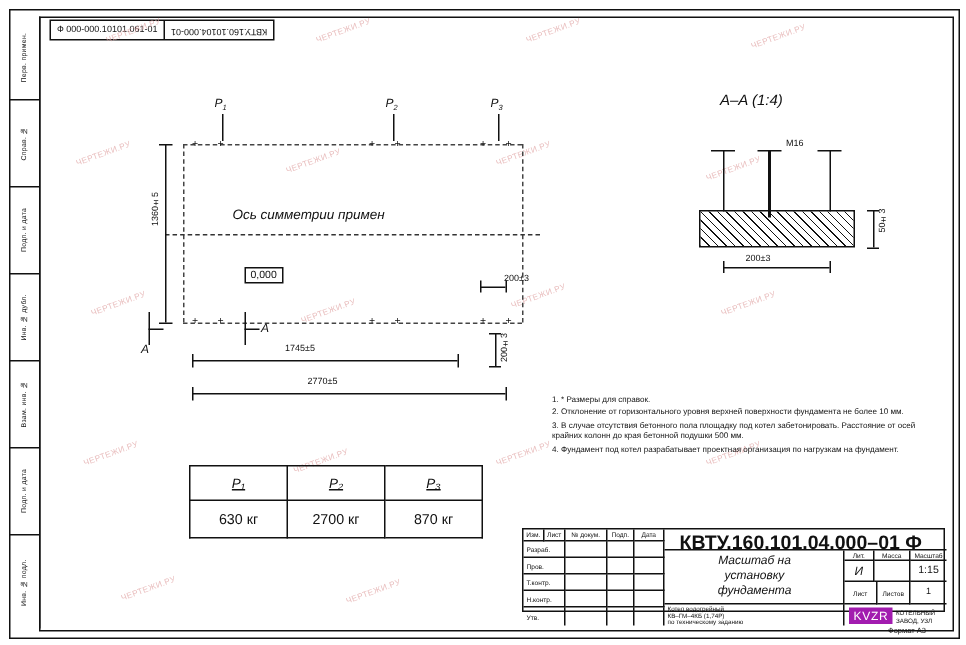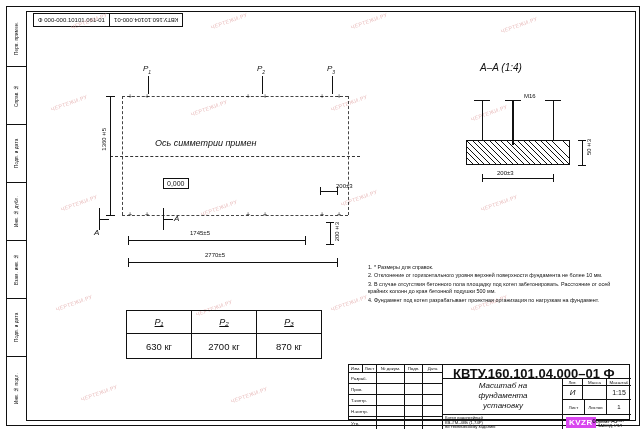--- a/index.html
+++ b/index.html
@@ -44,30 +44,30 @@
   .notes{position:absolute;font-size:5.4px;color:#111;line-height:7.4px;width:258px;}
   .notes p{margin:0 0 1px 0;}
 
   
   .ltable{position:absolute;border-collapse:collapse;}
   .ltable td{border:1px solid #111;text-align:center;font-size:9px;font-style:italic;color:#111;}
   .ltable td.h{height:20px;width:62px;text-decoration:underline;}
   .ltable td.v{height:22px;width:62px;font-size:9.5px;font-style:normal;}
 
   
-  .stamp{position:absolute;left:348px;top:352px;width:282px;height:56px;border:1.4px solid #111;box-sizing:border-box;margin-top:12px;}
+  .stamp{position:absolute;left:348px;top:352px;width:282px;height:56px;border:1.4px solid #111;box-sizing:border-box;}
   .stamp .c{position:absolute;box-sizing:border-box;border-right:1px solid #111;border-bottom:1px solid #111;font-size:4.4px;color:#111;}
   .stamp .noR{border-right:none;}
   .stamp .noB{border-bottom:none;}
   .stamp .ctr{display:flex;align-items:center;justify-content:center;text-align:center;}
   .stamp .lft{display:flex;align-items:center;padding-left:2px;}
   .bigcode{position:absolute;font-size:13px;font-weight:bold;color:#111;white-space:nowrap;}
   .namecell{position:absolute;text-align:center;font-size:8px;font-style:italic;color:#111;line-height:10px;}
   .kvzr{position:absolute;display:flex;align-items:center;gap:2px;}
-  .kvzr .mark{background:#d946ef;color:#fff;font-size:8px;font-weight:bold;padding:1px 3px;letter-spacing:.5px;}
+  .kvzr .mark{background:#a21caf;color:#fff;font-size:8px;font-weight:normal;padding:1px 3px;letter-spacing:.5px;}
   .kvzr .sub{font-size:4.2px;color:#111;line-height:5px;}
   .fmt{position:absolute;font-size:5px;color:#111;}
 
   
   .hatch{
     position:absolute;
     background:repeating-linear-gradient(45deg,#111 0 0.6px,transparent .6px 4px);
     border:1px solid #111;box-sizing:border-box;
   }
 </style>
@@ -270,22 +270,22 @@
     <div class="c noB" style="left:28px;top:52px;width:28px;height:12px;"></div>
     <div class="c noB" style="left:56px;top:52px;width:18px;height:12px;"></div>
     <div class="c noB" style="left:74px;top:52px;width:20px;height:12px;"></div>
 
     <div class="c" style="left:94px;top:0;width:188px;height:14px;border-right:none;"></div>
     <div class="bigcode" style="left:104px;top:1px;">КВТУ.160.101.04.000–01  Ф</div>
 
     <div class="c" style="left:94px;top:14px;width:120px;height:36px;"></div>
     <div class="namecell" style="left:98px;top:16px;width:112px;">
       <div>Масштаб на</div>
+      <div>установку</div>
       <div>фундамента</div>
-      <div>установку</div>
     </div>
 
     <div class="c ctr" style="left:214px;top:14px;width:20px;height:7px;">Лит.</div>
     <div class="c ctr" style="left:234px;top:14px;width:24px;height:7px;">Масса</div>
     <div class="c ctr noR" style="left:258px;top:14px;width:24px;height:7px;">Масштаб</div>
 
     <div class="c ctr" style="left:214px;top:21px;width:20px;height:14px;font-size:8px;font-style:italic;">И</div>
     <div class="c ctr" style="left:234px;top:21px;width:24px;height:14px;"></div>
     <div class="c ctr noR" style="left:258px;top:21px;width:24px;height:14px;font-size:7px;">1:15</div>
 

